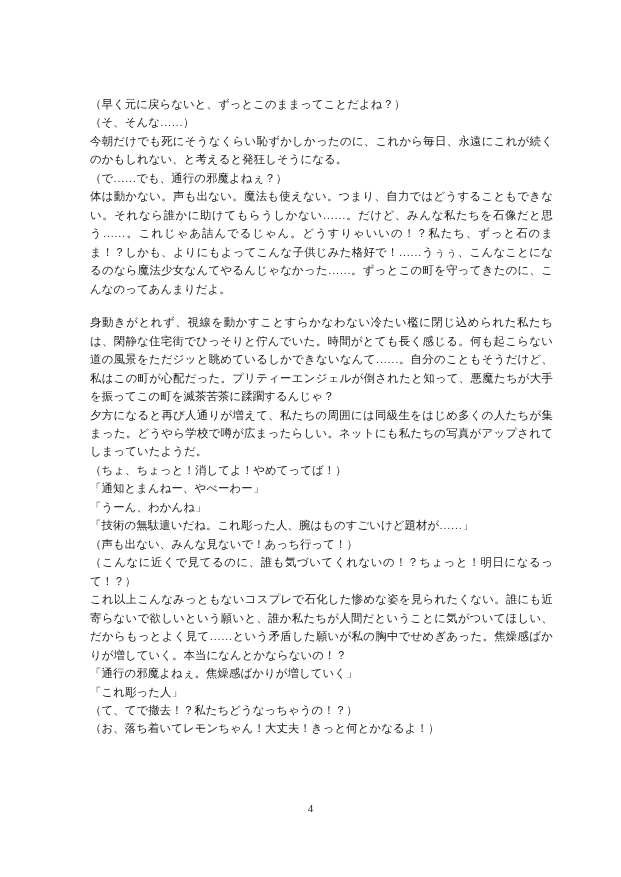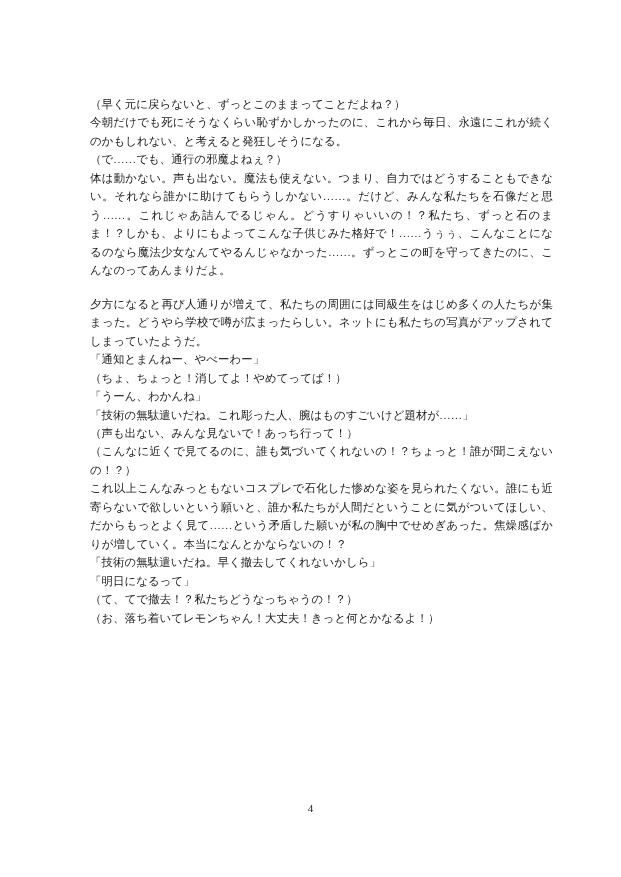--- a/index.html
+++ b/index.html
@@ -51,37 +51,39 @@
   }
 </style>
 </head>
 <body>
 
 <div class="page">
   <div class="body-text">
 
     <div>
       <p class="para">（早く元に戻らないと、ずっとこのままってことだよね？）</p>
+      <p class="para">（そ、そんな……）</p>
       <p class="para">今朝だけでも死にそうなくらい恥ずかしかったのに、これから毎日、永遠にこれが続くのかもしれない、と考えると発狂しそうになる。</p>
       <p class="para">（で……でも、通行の邪魔よねぇ？）</p>
       <p class="para">体は動かない。声も出ない。魔法も使えない。つまり、自力ではどうすることもできない。それなら誰かに助けてもらうしかない……。だけど、みんな私たちを石像だと思う……。これじゃあ詰んでるじゃん。どうすりゃいいの！？私たち、ずっと石のまま！？しかも、よりにもよってこんな子供じみた格好で！……うぅぅ、こんなことになるのなら魔法少女なんてやるんじゃなかった……。ずっとこの町を守ってきたのに、こんなのってあんまりだよ。</p>
     </div>
 
     <div class="block-gap"></div>
 
     <div>
+      <p class="para">身動きがとれず、視線を動かすことすらかなわない冷たい檻に閉じ込められた私たちは、閑静な住宅街でひっそりと佇んでいた。時間がとても長く感じる。何も起こらない道の風景をただジッと眺めているしかできないなんて……。自分のこともそうだけど、私はこの町が心配だった。プリティーエンジェルが倒されたと知って、悪魔たちが大手を振ってこの町を滅茶苦茶に蹂躙するんじゃ？</p>
       <p class="para">夕方になると再び人通りが増えて、私たちの周囲には同級生をはじめ多くの人たちが集まった。どうやら学校で噂が広まったらしい。ネットにも私たちの写真がアップされてしまっていたようだ。</p>
+      <p class="para">（ちょ、ちょっと！消してよ！やめてってば！）</p>
       <p class="para">「通知とまんねー、やべーわー」</p>
-      <p class="para">（ちょ、ちょっと！消してよ！やめてってば！）</p>
       <p class="para">「うーん、わかんね」</p>
       <p class="para">「技術の無駄遣いだね。これ彫った人、腕はものすごいけど題材が……」</p>
       <p class="para">（声も出ない、みんな見ないで！あっち行って！）</p>
-      <p class="para">（こんなに近くで見てるのに、誰も気づいてくれないの！？ちょっと！誰が聞こえないの！？）</p>
+      <p class="para">（こんなに近くで見てるのに、誰も気づいてくれないの！？ちょっと！明日になるって！？）</p>
       <p class="para">これ以上こんなみっともないコスプレで石化した惨めな姿を見られたくない。誰にも近寄らないで欲しいという願いと、誰か私たちが人間だということに気がついてほしい、だからもっとよく見て……という矛盾した願いが私の胸中でせめぎあった。焦燥感ばかりが増していく。本当になんとかならないの！？</p>
-      <p class="para">「技術の無駄遣いだね。早く撤去してくれないかしら」</p>
-      <p class="para">「明日になるって」</p>
+      <p class="para">「通行の邪魔よねぇ。焦燥感ばかりが増していく」</p>
+      <p class="para">「これ彫った人」</p>
       <p class="para">（て、てで撤去！？私たちどうなっちゃうの！？）</p>
       <p class="para">（お、落ち着いてレモンちゃん！大丈夫！きっと何とかなるよ！）</p>
     </div>
 
   </div>
   <div class="page-number">4</div>
 </div>
 
 </body></html>

